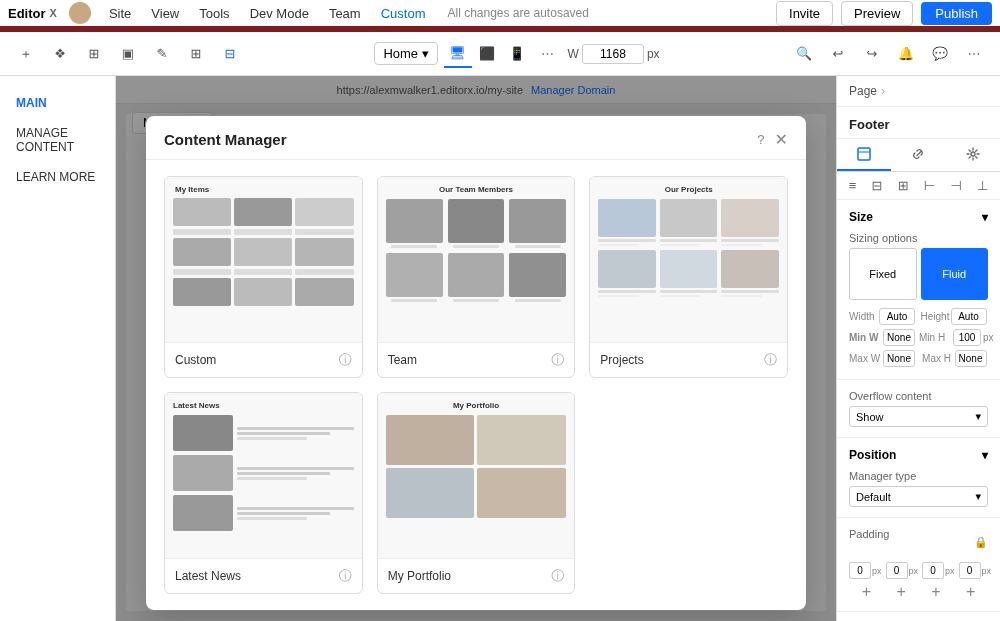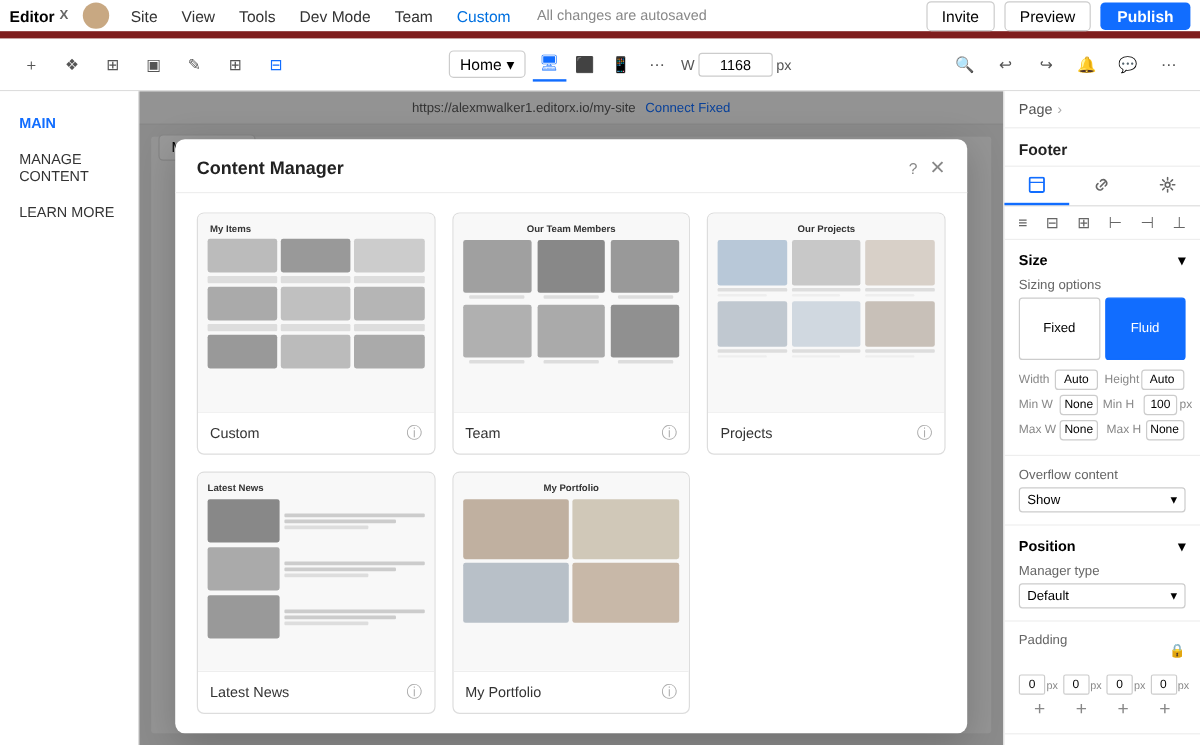--- a/index.html
+++ b/index.html
@@ -13,21 +13,21 @@
     .top-bar-logo { display: flex; align-items: center; gap: 4px; font-weight: 600; font-size: 13px; margin-right: 8px; }
     .top-bar-logo .x-icon { color: #666; font-size: 11px; }
     .top-bar-avatar { width: 22px; height: 22px; border-radius: 50%; background: #c8a882; margin-right: 4px; }
     .top-bar-nav { display: flex; align-items: center; gap: 0; }
     .top-bar-nav-item { padding: 0 10px; height: 32px; display: flex; align-items: center; font-size: 13px; color: #333; cursor: pointer; }
     .top-bar-nav-item.upgrade { color: #0070e0; }
     .top-bar-autosave { color: #888; font-size: 12px; margin-left: 8px; }
     .top-bar-right { display: flex; align-items: center; gap: 8px; margin-left: auto; }
     .btn-invite { background: #fff; border: 1px solid #ccc; border-radius: 4px; padding: 4px 12px; font-size: 13px; cursor: pointer; }
     .btn-preview { background: #fff; border: 1px solid #ccc; border-radius: 4px; padding: 4px 12px; font-size: 13px; cursor: pointer; }
-    .btn-publish { background: #116dff; color: #fff; border: none; border-radius: 4px; padding: 4px 14px; font-size: 13px; cursor: pointer; font-weight: 700; }
+    .btn-publish { background: #116dff; color: #fff; border: none; border-radius: 4px; padding: 4px 14px; font-size: 13px; cursor: pointer; font-weight: 400; }
 
     
     .second-bar {
       display: flex; align-items: center; height: 44px; background: #fff;
       border-bottom: 1px solid #ddd; padding: 0 12px; gap: 8px;
     }
     .second-bar-tools { display: flex; align-items: center; gap: 6px; }
     .tool-icon { width: 28px; height: 28px; display: flex; align-items: center; justify-content: center; cursor: pointer; color: #555; border-radius: 4px; }
     .second-bar-center { display: flex; align-items: center; gap: 6px; margin: 0 auto; }
     .page-selector { border: 1px solid #ccc; border-radius: 4px; padding: 3px 8px; font-size: 13px; background: #fff; cursor: pointer; display: flex; align-items: center; gap: 4px; }
@@ -161,21 +161,21 @@
 
   <div class="left-sidebar">
     <div class="sidebar-item active">MAIN</div>
     <div class="sidebar-item">MANAGE CONTENT</div>
     <div class="sidebar-item">LEARN MORE</div>
   </div>
 
   <div class="editor-area">
     <div class="editor-url-bar">
       <span>https://alexmwalker1.editorx.io/my-site</span>
-      <span class="connect-domain">Connect Fixed</span>
+      <span class="connect-domain">Manager Domain</span>
     </div>
 
     <div style="position:absolute; top:36px; left:16px; background:#fff; border:1px solid #ddd; border-radius:4px; padding:3px 10px; font-size:12px; display:flex; align-items:center; gap:8px; z-index:10;">
       <span>Main</span>
       <span style="color:#aaa; cursor:pointer;">?</span>
       <span style="color:#aaa; cursor:pointer;">✕</span>
     </div>
 
     <div class="editor-canvas" style="background:#f9f9f9;">
       <div style="position:absolute; bottom:28px; left:0; right:0; text-align:center; font-size:11px; color:#888;">© 2023 Trashmonger. Created on Editor X.</div>
@@ -423,21 +423,21 @@
           <label>Width</label>
           <input type="text" value="Auto" style="width: 36px; font-size: 10px;">
         </div>
         <div class="input-row-item">
           <label>Height</label>
           <input type="text" value="Auto" style="width: 36px; font-size: 10px;">
         </div>
       </div>
       <div class="input-row" style="margin-top:4px;">
         <div class="input-row-item">
-          <label style="width:32px; font-size:10px; color:#888;">Min W</label>
+          <label style="width:32px; font-size:10px; color:#888;font-weight:bold;">Min W</label>
           <input type="text" value="None" style="width: 32px; font-size: 10px;">
         </div>
         <div class="input-row-item">
           <label style="width:32px; font-size:10px; color:#888;">Min H</label>
           <input type="text" value="100" style="width: 28px; font-size: 10px;">
           <span class="unit" style="font-size:10px; color:#888;">px</span>
         </div>
       </div>
       <div class="input-row" style="margin-top:4px;">
         <div class="input-row-item">

